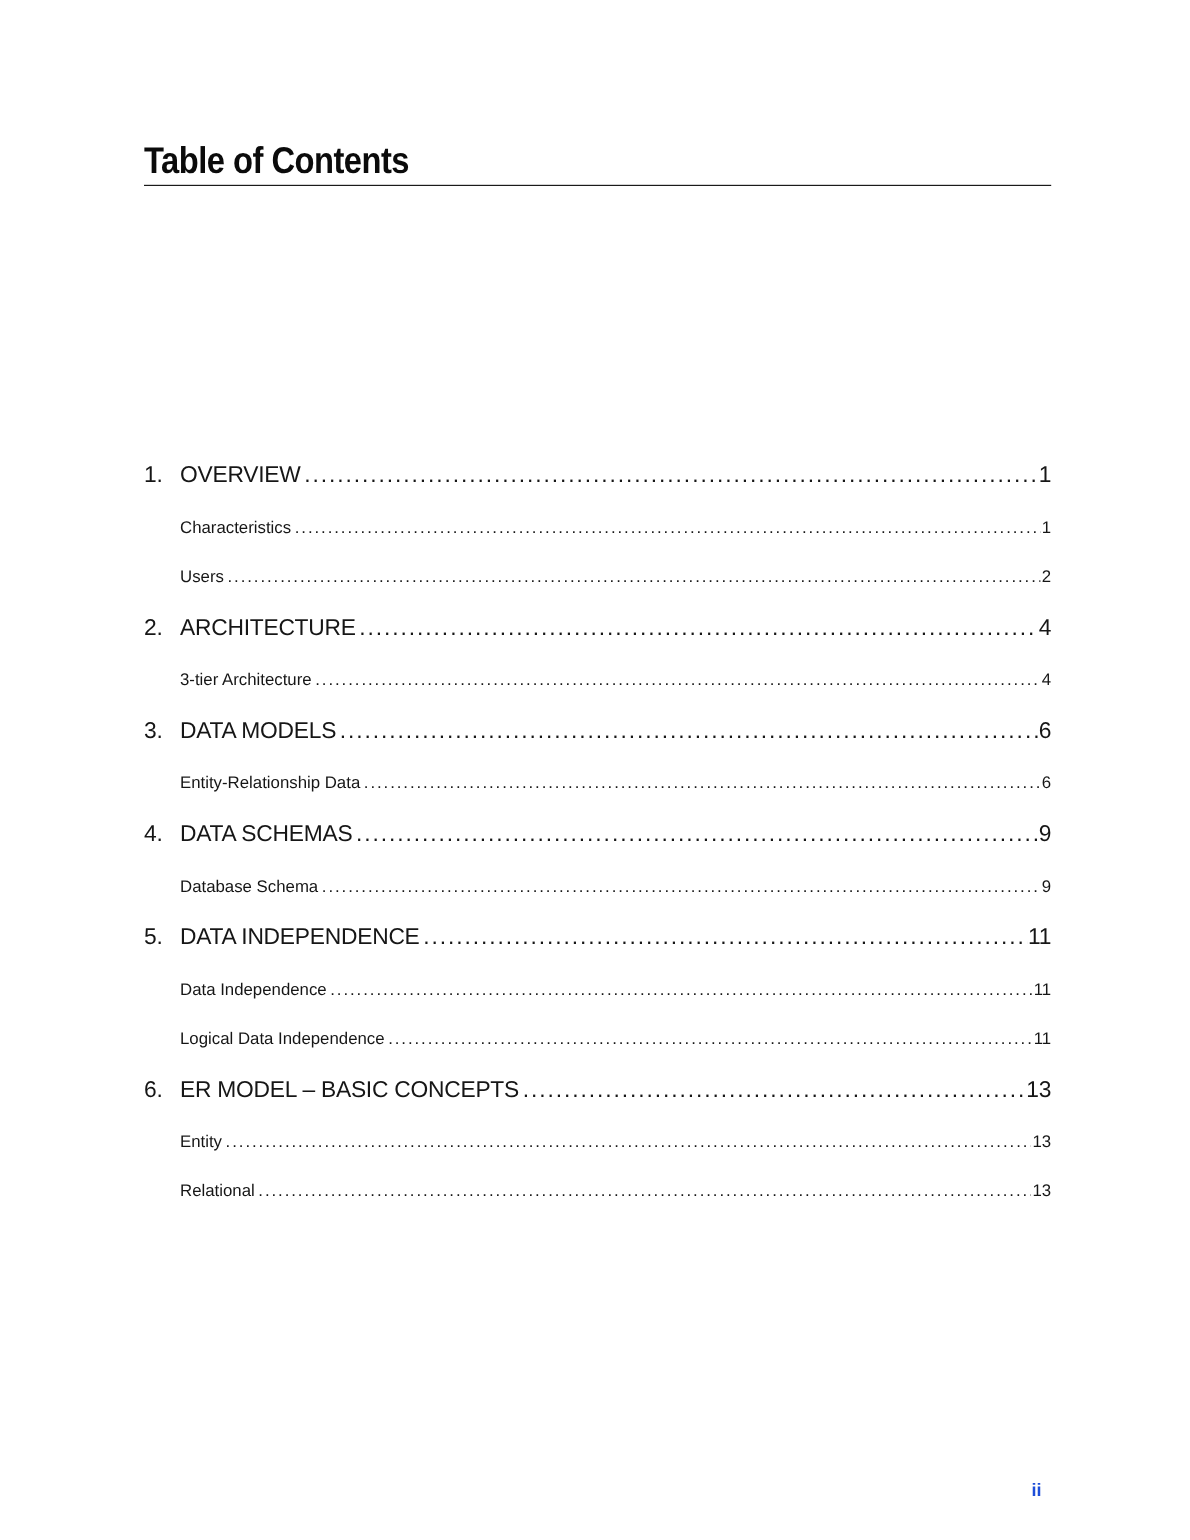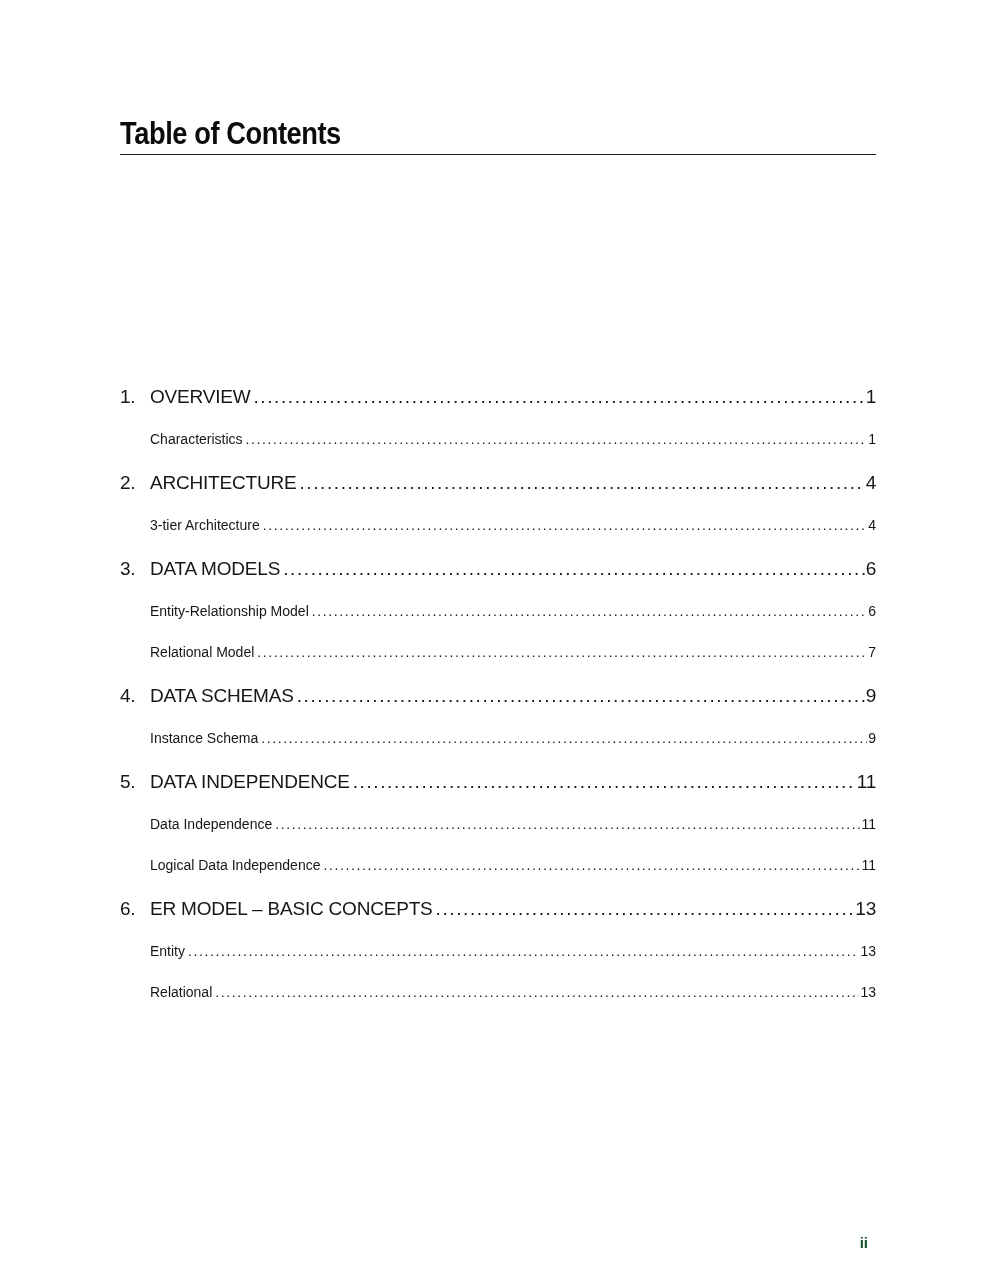--- a/index.html
+++ b/index.html
@@ -69,21 +69,21 @@
   .toc-page { flex: none; padding-left: 1px; }
   .footer {
     position: absolute;
     top: 1234px;
     left: 0;
     width: 100%;
     text-align: right;
     padding-right: 8px;
     font-size: 15px;
     font-weight: 700;
-    color: #14532d;
+    color: #1d4ed8;
   }
 </style>
 </head>
 <body>
 
 <div class="page-wrap">
 
   <h1 class="doc-title">Table of Contents</h1>
 
   <div class="title-rule"></div>
@@ -93,55 +93,55 @@
         <span class="toc-num">1.</span>
         <span class="toc-label">OVERVIEW</span>
         <span class="toc-dots"></span>
         <span class="toc-page">1</span>
       </div>
       <div class="toc-row level2">
         <span class="toc-label">Characteristics</span>
         <span class="toc-dots"></span>
         <span class="toc-page">1</span>
       </div>
+      <div class="toc-row level2">
+        <span class="toc-label">Users</span>
+        <span class="toc-dots"></span>
+        <span class="toc-page">2</span>
+      </div>
       <div class="toc-row level1">
         <span class="toc-num">2.</span>
         <span class="toc-label">ARCHITECTURE</span>
         <span class="toc-dots"></span>
         <span class="toc-page">4</span>
       </div>
       <div class="toc-row level2">
         <span class="toc-label">3-tier Architecture</span>
         <span class="toc-dots"></span>
         <span class="toc-page">4</span>
       </div>
       <div class="toc-row level1">
         <span class="toc-num">3.</span>
         <span class="toc-label">DATA MODELS</span>
         <span class="toc-dots"></span>
         <span class="toc-page">6</span>
       </div>
       <div class="toc-row level2">
-        <span class="toc-label">Entity-Relationship Model</span>
+        <span class="toc-label">Entity-Relationship Data</span>
         <span class="toc-dots"></span>
         <span class="toc-page">6</span>
-      </div>
-      <div class="toc-row level2">
-        <span class="toc-label">Relational Model</span>
-        <span class="toc-dots"></span>
-        <span class="toc-page">7</span>
       </div>
       <div class="toc-row level1">
         <span class="toc-num">4.</span>
         <span class="toc-label">DATA SCHEMAS</span>
         <span class="toc-dots"></span>
         <span class="toc-page">9</span>
       </div>
       <div class="toc-row level2">
-        <span class="toc-label">Instance Schema</span>
+        <span class="toc-label">Database Schema</span>
         <span class="toc-dots"></span>
         <span class="toc-page">9</span>
       </div>
       <div class="toc-row level1">
         <span class="toc-num">5.</span>
         <span class="toc-label">DATA INDEPENDENCE</span>
         <span class="toc-dots"></span>
         <span class="toc-page">11</span>
       </div>
       <div class="toc-row level2">

